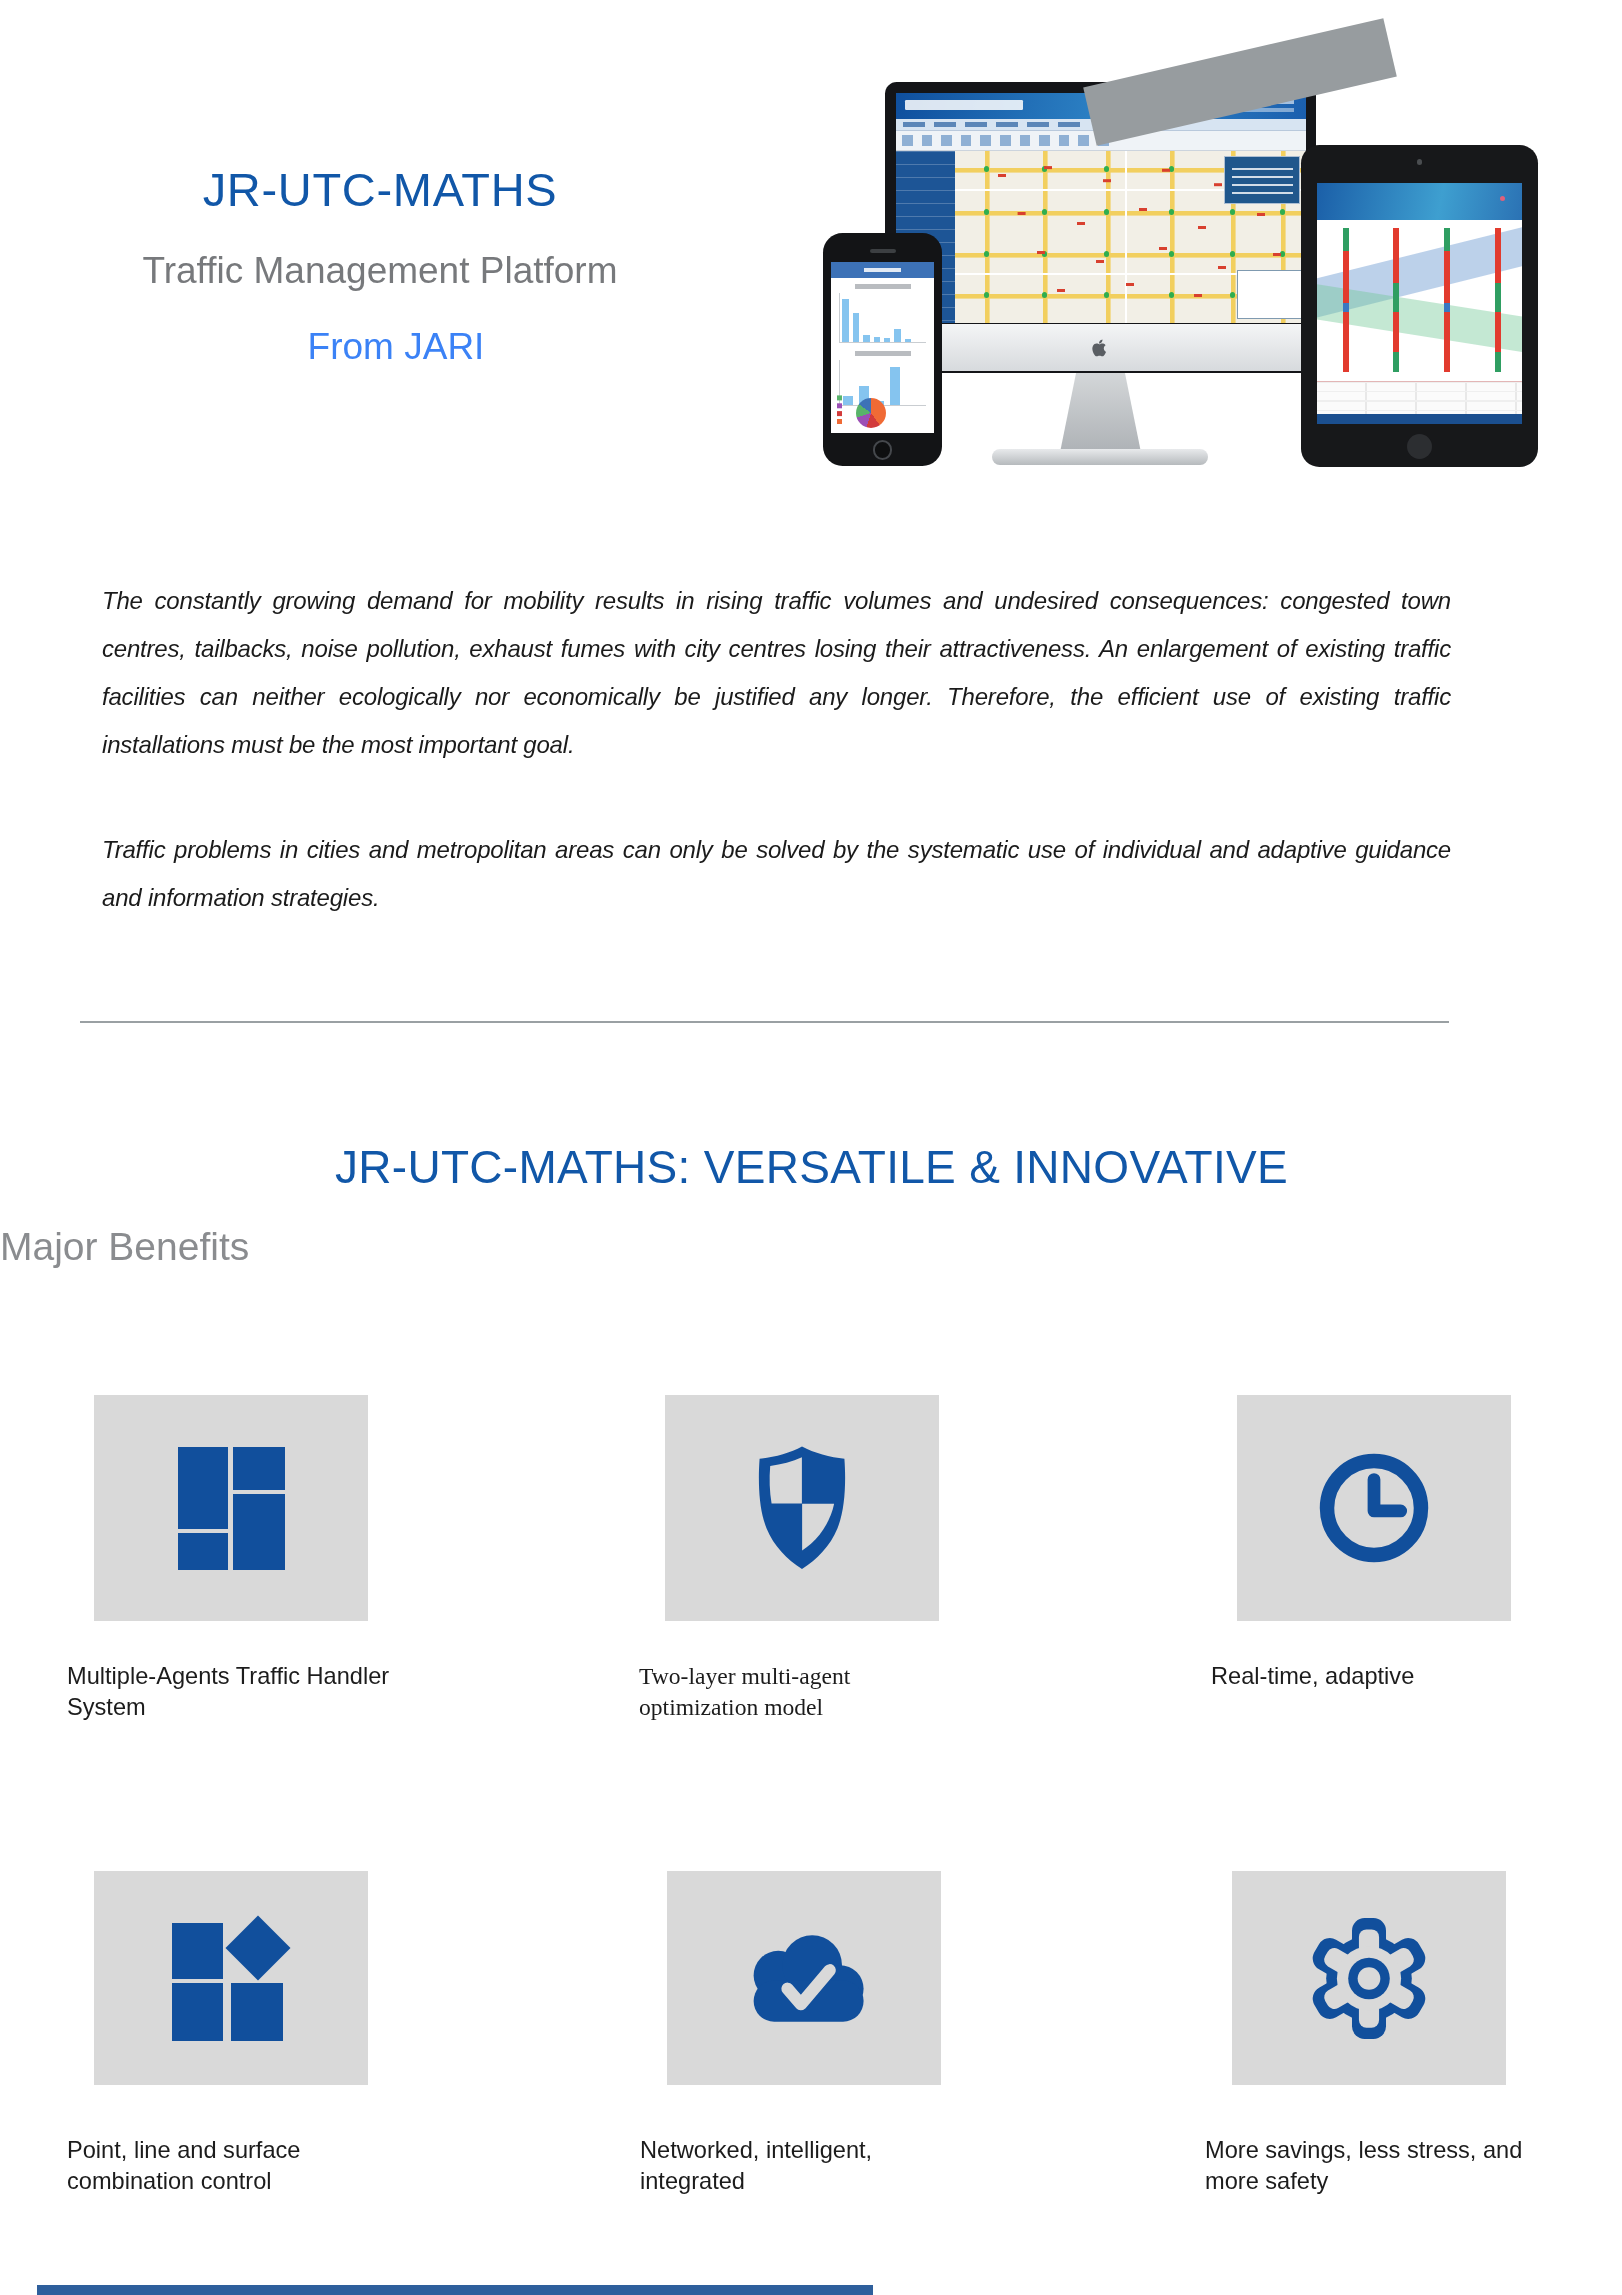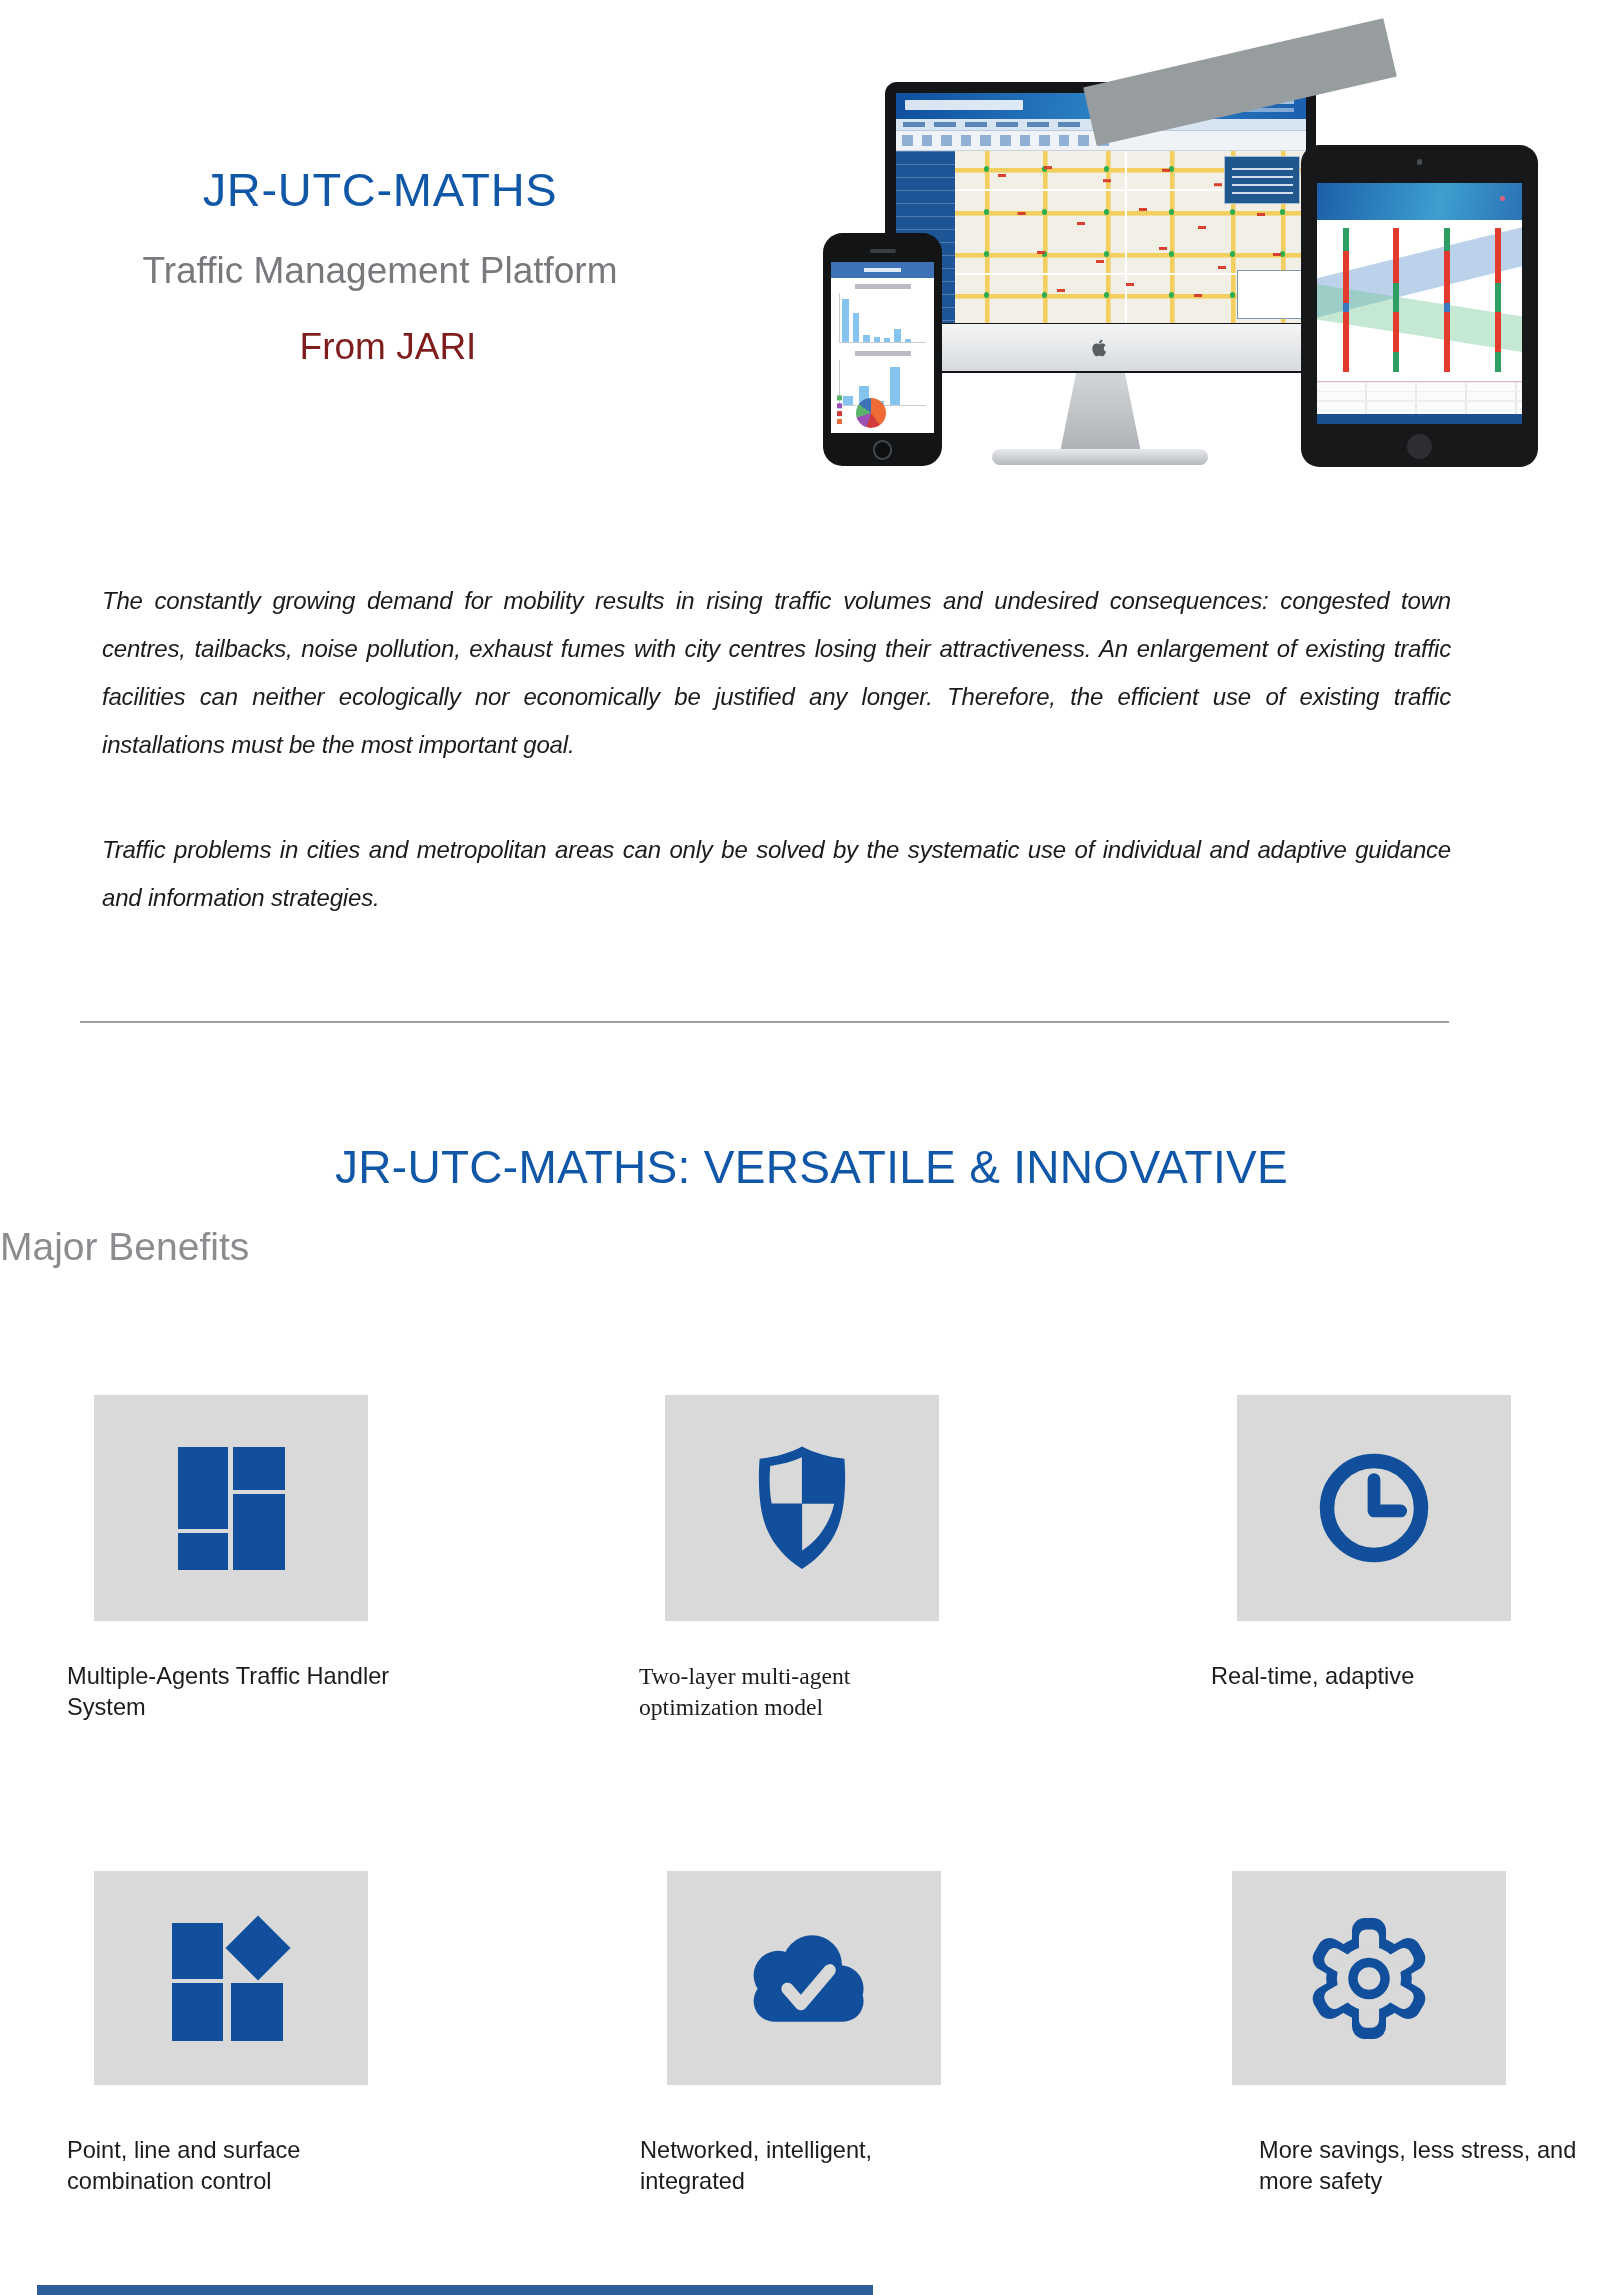--- a/index.html
+++ b/index.html
@@ -4,21 +4,21 @@
 <style>
   html,body{margin:0;padding:0;background:#ffffff;}
   .page{position:relative;width:1623px;height:2295px;background:#ffffff;overflow:hidden;
         font-family:"Liberation Sans",sans-serif;}
 
   
   .hero-text{position:absolute;left:69px;top:0;width:622px;text-align:center;}
   .hero-title{position:absolute;left:0;top:162px;width:100%;font-size:47px;font-weight:500;
               color:#1157A8;letter-spacing:0.7px;}
   .hero-sub{position:absolute;left:0;top:250px;width:100%;font-size:37px;font-weight:400;color:#77797C;}
-  .hero-from{position:absolute;left:8px;top:326px;width:100%;font-size:37px;font-weight:400;color:#7f1d1d;}
+  .hero-from{position:absolute;left:16px;top:326px;width:100%;font-size:37px;font-weight:400;color:#3b82f6;}
 
   
   .devices{position:absolute;inset:0;}
   .imac{position:absolute;left:885px;top:82px;width:431px;height:291px;background:#141518;
         border-radius:11.8px;z-index:1;}
   .imac-glare{position:absolute;left:1086px;top:52px;width:308px;height:60px;background:#979c9f;
         transform:rotate(-13deg);z-index:2;}
   .imac-screen{position:absolute;left:10.5px;top:10.5px;right:10.5px;height:230px;background:#eef1f4;overflow:hidden;}
   .scr-header{position:absolute;left:0;top:0;right:0;height:26px;
         background:linear-gradient(100deg,#0f4f9e,#2f86c8 55%,#1b5fae);}
@@ -132,21 +132,21 @@
 
   .card{position:absolute;width:274px;background:#D9D9D9;display:flex;align-items:center;justify-content:center;}
   .r1{top:1395px;height:226px;}
   .r2{top:1871px;height:214px;}
   .c1{left:94px;} .c2{left:665px;} .c3{left:1237px;}
   .c4{left:94px;} .c5{left:667px;} .c6{left:1232px;}
 
   .card-label{position:absolute;width:327px;font-size:23.6px;line-height:31px;color:#1c1c1c;}
   .lr1{top:1661px;} .lr2{top:2135px;}
   .l1{left:67px;} .l2{left:639px;font-family:Liberation Serif, serif;} .l3{left:1211px;}
-  .l4{left:67px;} .l5{left:640px;} .l6{left:1259px;}
+  .l4{left:67px;} .l5{left:640px;} .l6{left:1205px;}
 
   
   .grid-icon{position:relative;width:107px;height:123px;}
   .grid-icon div{position:absolute;background:#114F9C;}
   .g-a{left:0;top:0;width:50px;height:82px;}
   .g-b{left:0;top:86px;width:50px;height:37px;}
   .g-c{left:55px;top:0;width:52px;height:43px;}
   .g-d{left:55px;top:47px;width:52px;height:76px;}
 
   .shapes-icon{position:relative;width:118px;height:128px;}

